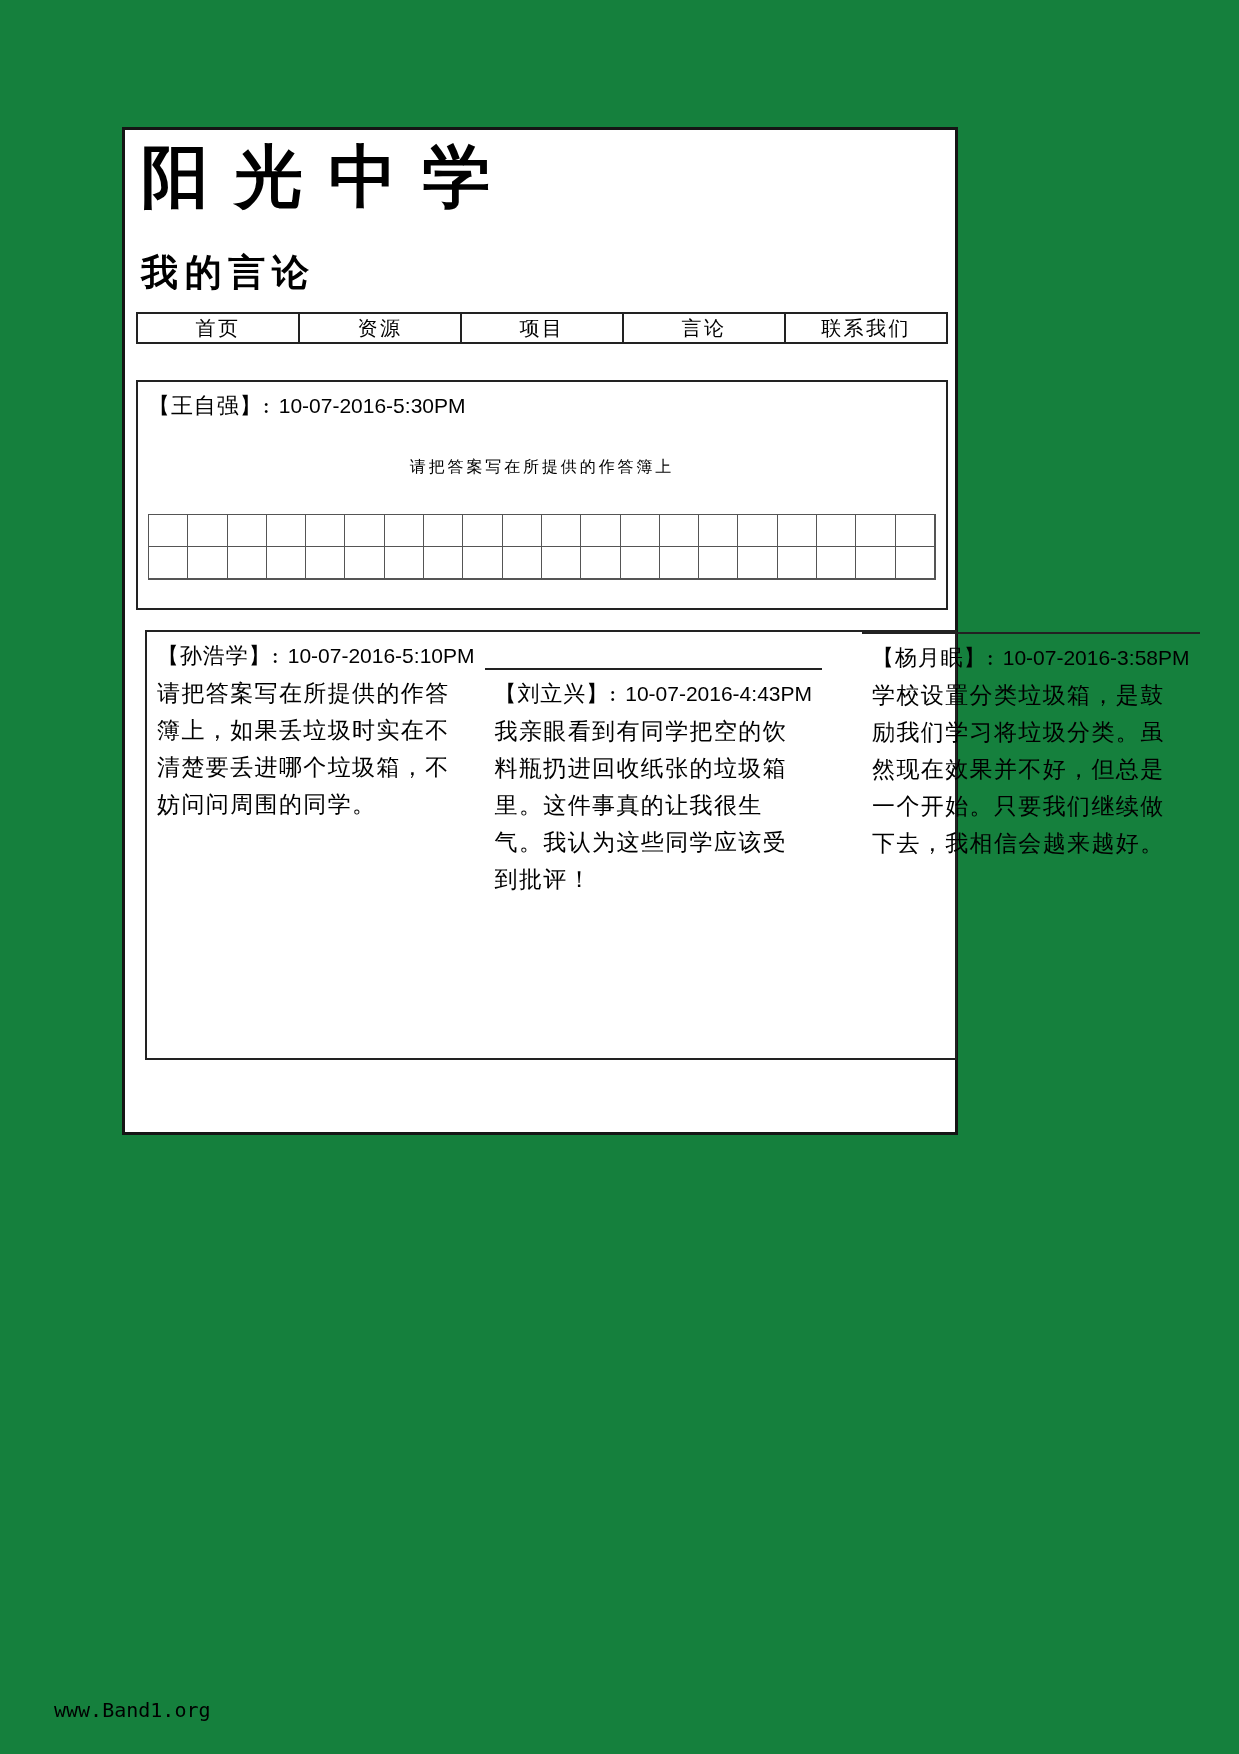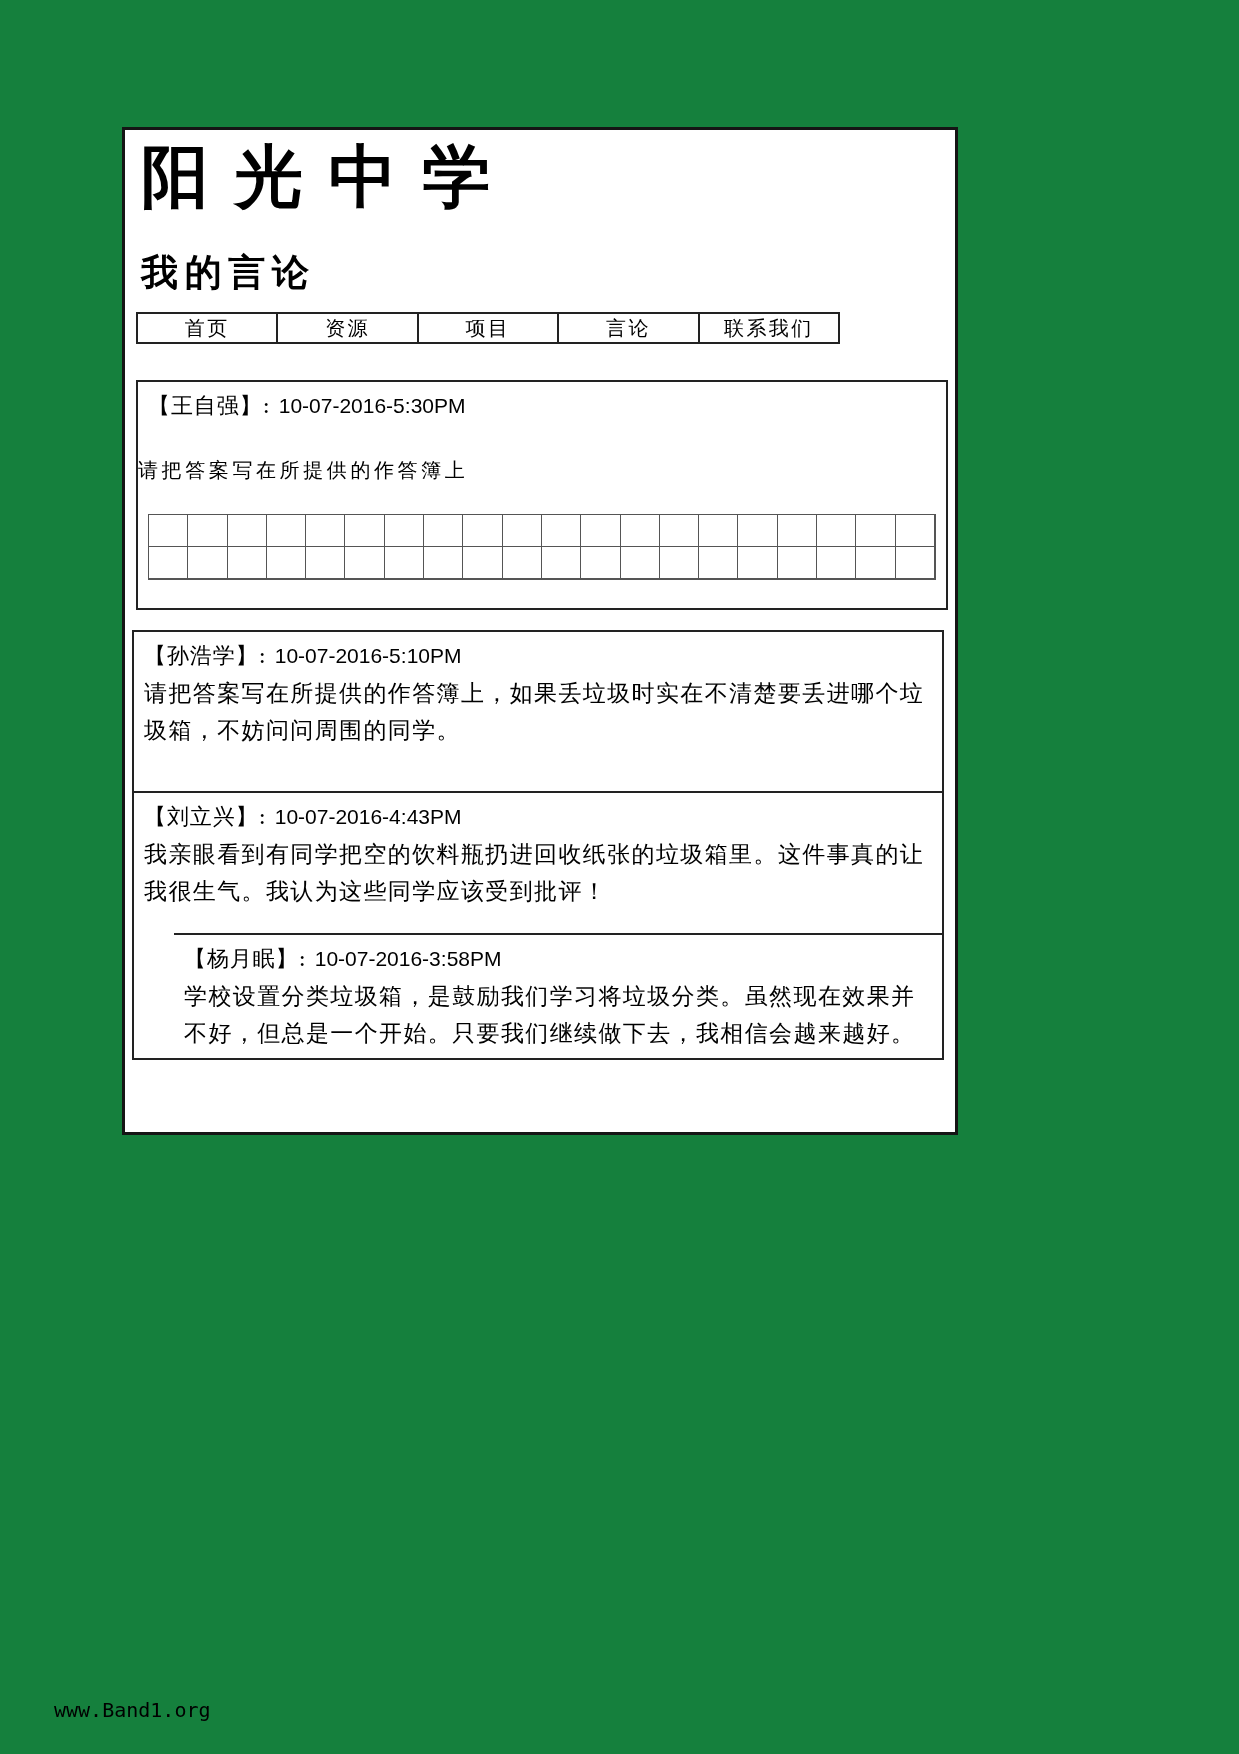--- a/index.html
+++ b/index.html
@@ -48,21 +48,21 @@
     font-weight: bold;
     letter-spacing: 0.18em;
     white-space: nowrap;
   }
 
   
   .nav {
     position: absolute;
     left: 11px;
     top: 182px;
-    width: 704px;
+    width: 812px;
     height: 32px;
     display: flex;
     border: 2px solid #222222;
     box-sizing: border-box;
   }
   .nav-item {
     flex: 1 1 0;
     display: flex;
     align-items: center;
     justify-content: center;
@@ -92,22 +92,22 @@
   .post-author {
     letter-spacing: 0.04em;
   }
   .post-timestamp {
     font-family: Liberation Sans, sans-serif;
     font-size: 21px;
     margin-left: 8px;
   }
   .notice {
     margin-top: 36px;
-    text-align: left;
-    font-size: 20px;
+    text-align: center;
+    font-size: 16px;
     letter-spacing: 0.18em;
   }
   .answer-grid {
     position: absolute;
     left: 10px;
     right: 10px;
     top: 132px;
     height: 66px;
     display: grid;
     grid-template-rows: 1fr 1fr;
@@ -115,28 +115,28 @@
     box-sizing: border-box;
   }
   .grid-cell {
     border-right: 1px solid #555555;
     border-bottom: 1px solid #555555;
     box-sizing: border-box;
   }
 
   .posts {
     position: absolute;
-    left: 7px;
+    left: 20px;
     top: 500px;
     width: 812px;
     height: 430px;
     border: 2px solid #222222;
     box-sizing: border-box;
     display: flex;
-    flex-direction: column;
+    flex-direction: row;
   }
   .post {
     box-sizing: border-box;
     border-top: 2px solid #222222;
     padding-bottom: 6px;
   }
   .post:first-child { border-top: none; }
   .post-1 { height: 137px; }
   .post-2 { height: 160px; margin-top: 36px; }
   .post-3 { flex: 1 1 auto; margin-left: 40px; }

